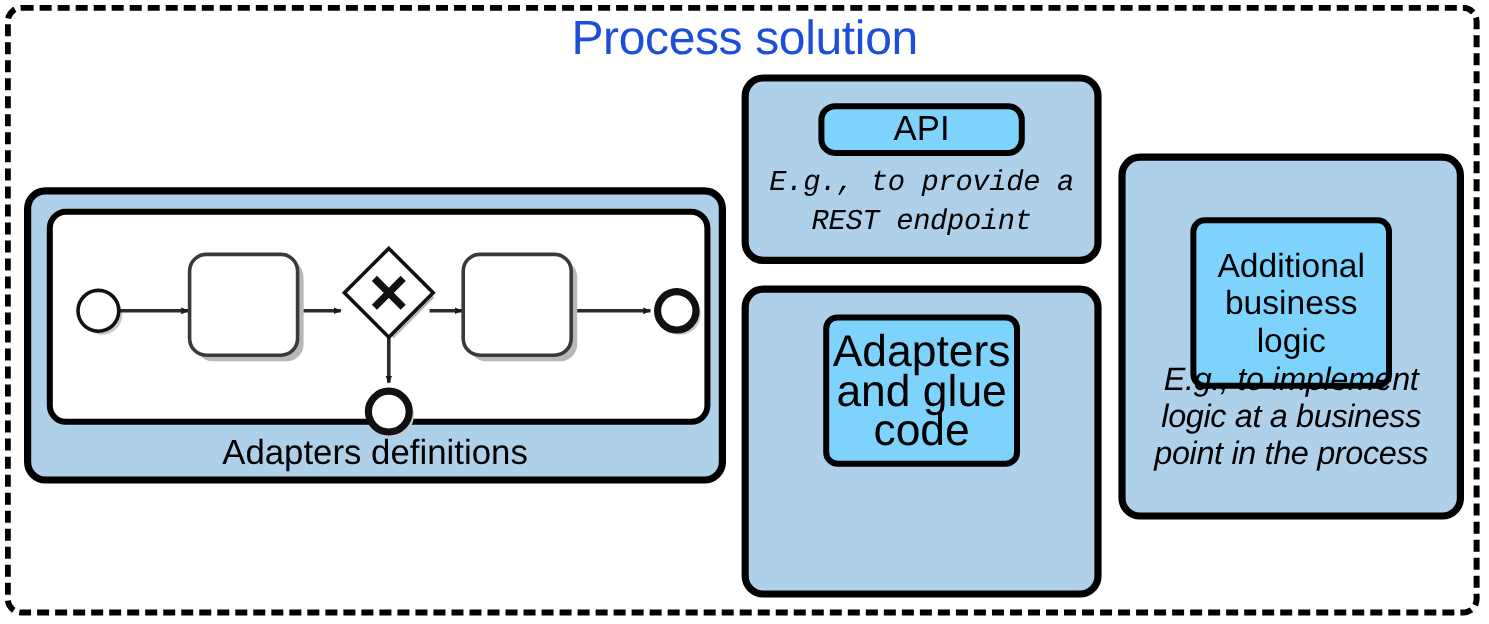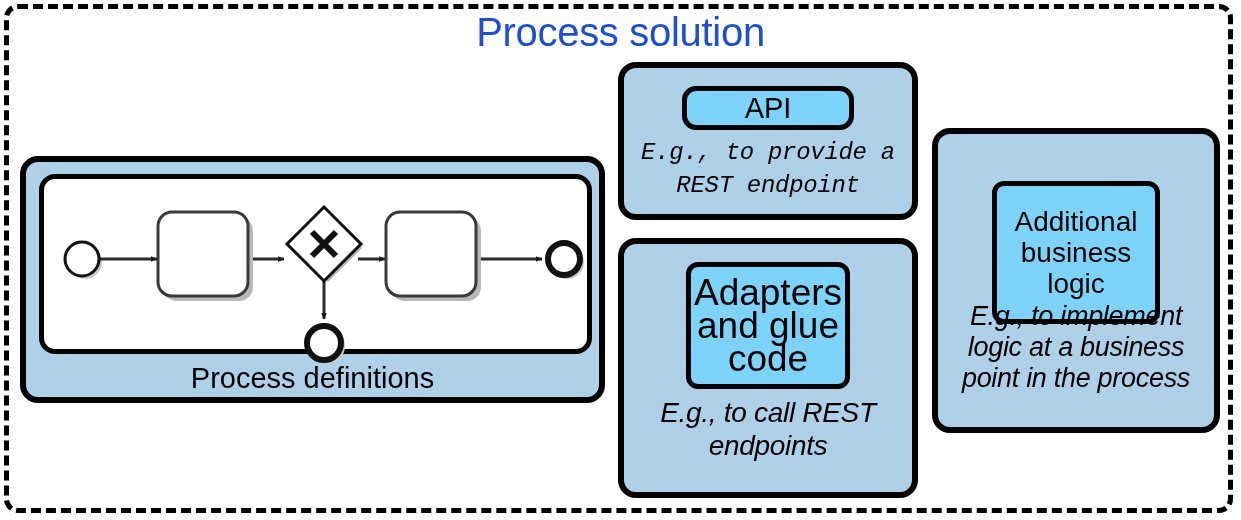--- a/index.html
+++ b/index.html
@@ -157,35 +157,33 @@
         <path d="M255,41 L279,65 M279,41 L255,65" stroke="#111111" stroke-width="6" stroke-linecap="butt"></path>
 
         <rect x="329" y="21" width="90" height="84" rx="14" ry="14" fill="#ffffff" stroke="#3a3a3a" stroke-width="3"></rect>
 
         <circle cx="507" cy="68" r="16" fill="#ffffff" stroke="#111111" stroke-width="6"></circle>
 
         <circle cx="267" cy="152" r="17" fill="#ffffff" stroke="#111111" stroke-width="6"></circle>
       </svg>
     </div>
 
-    <div class="card-caption" id="caption-process">Process definitions</div>
+    <div class="card-caption" id="caption-process">Adapters definitions</div>
   </div>
 
   <div class="card" id="card-api">
     <div class="inner-white inner-pill" id="white-api">API</div>
     <div class="eg-text" id="eg-api">E.g., to provide a
 REST endpoint</div>
   </div>
 
   <div class="card" id="card-adapters">
     <div class="inner-white inner-rect" id="white-adapters" style="white-space: pre-line;">Adapters
 and glue
 code</div>
-    <div class="eg-text" id="eg-adapters">E.g., to call REST
-endpoints</div>
   </div>
 
   <div class="card" id="card-logic">
     <div class="inner-white inner-rect" id="white-logic" style="white-space: pre-line;">Additional
 business
 logic</div>
     <div class="eg-text" id="eg-logic">E.g., to implement
 logic at a business
 point in the process</div>
   </div>

